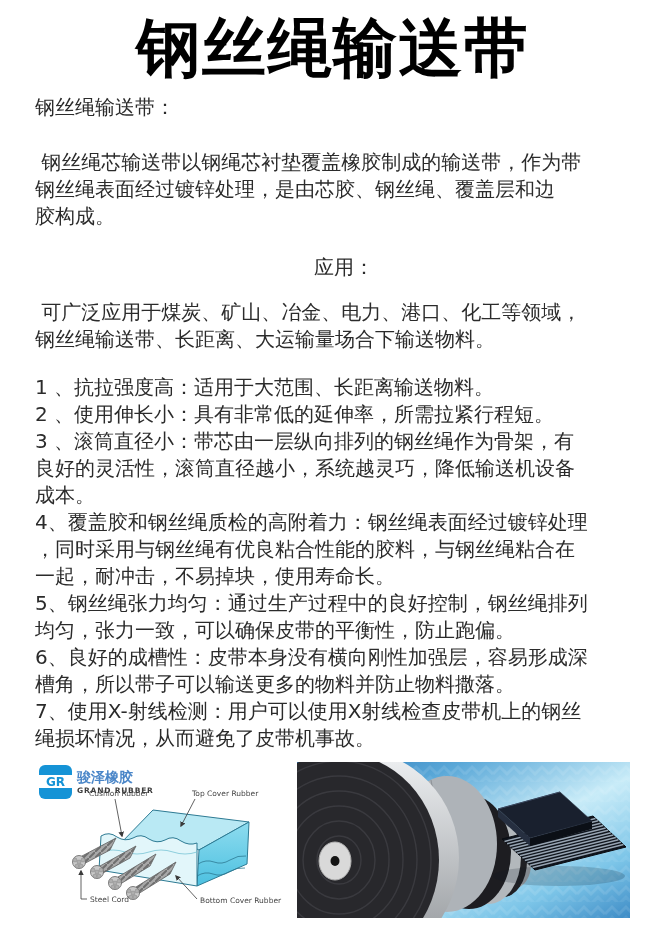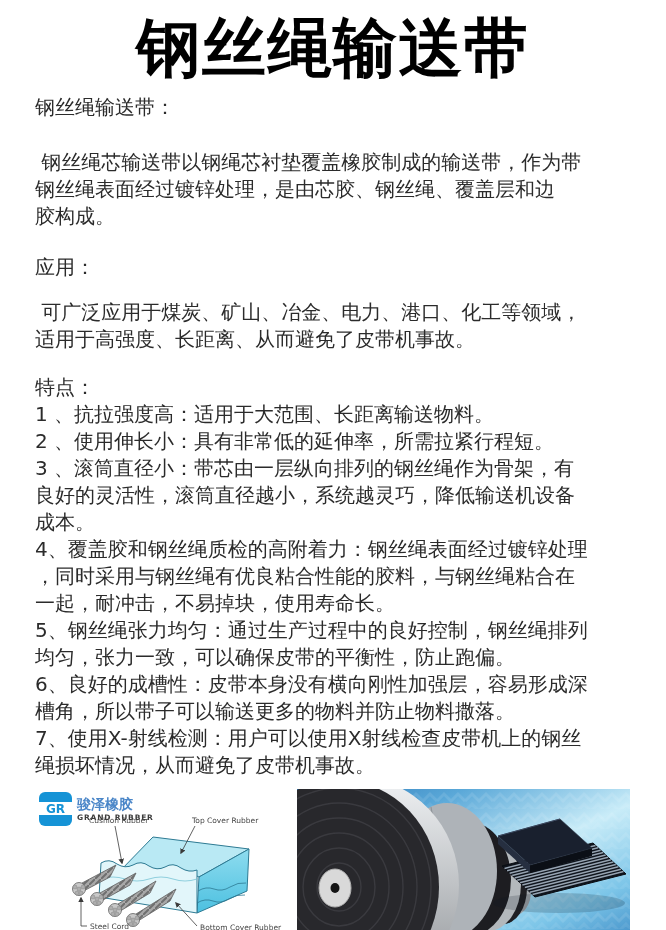--- a/index.html
+++ b/index.html
@@ -8,40 +8,39 @@
     font-family:"DejaVu Sans","Liberation Sans",sans-serif;color:#2b2b2b;
   }
   .page-title{
     margin:16px 0 0;font-size:64px;line-height:64px;font-weight:bold;
     color:#000;text-align:center;letter-spacing:1.5px;
   }
   .content{margin-top:14px;padding:0 13px 0 35px;font-size:20px;line-height:27px;}
   .content p{margin:0;white-space:pre-wrap;}
   .gap-a{margin-bottom:28px !important;}
   .gap-b{margin-bottom:24px !important;}
-  .gap-c{margin-bottom:18px !important;}
+  .gap-c{margin-bottom:18px !important;text-align:center;}
   .gap-d{margin-bottom:21px !important;}
   .figures{display:flex;align-items:flex-start;gap:6px;margin:10px 0 0 35px;}
   .fig{display:block;}
   svg text{font-family:"DejaVu Sans","Liberation Sans",sans-serif;}
 </style>
 </head>
 <body>
 
 <h1 class="page-title">钢丝绳输送带</h1>
 
 <div class="content">
   <p class="gap-a">钢丝绳输送带：</p>
   <p class="gap-b"> 钢丝绳芯输送带以钢绳芯衬垫覆盖橡胶制成的输送带，作为带
 钢丝绳表面经过镀锌处理，是由芯胶、钢丝绳、覆盖层和边
 胶构成。</p>
   <p class="gap-c">应用：</p>
   <p class="gap-d"> 可广泛应用于煤炭、矿山、冶金、电力、港口、化工等领域，
-适用于高强度、长距离、从而避免了皮带机事故。</p>
-  <p>特点：</p>
+钢丝绳输送带、长距离、大运输量场合下输送物料。</p>
   <p>1 、抗拉强度高：适用于大范围、长距离输送物料。
 2 、使用伸长小：具有非常低的延伸率，所需拉紧行程短。
 3 、滚筒直径小：带芯由一层纵向排列的钢丝绳作为骨架，有
 良好的灵活性，滚筒直径越小，系统越灵巧，降低输送机设备
 成本。
 4、覆盖胶和钢丝绳质检的高附着力：钢丝绳表面经过镀锌处理
 ，同时采用与钢丝绳有优良粘合性能的胶料，与钢丝绳粘合在
 一起，耐冲击，不易掉块，使用寿命长。
 5、钢丝绳张力均匀：通过生产过程中的良好控制，钢丝绳排列
 均匀，张力一致，可以确保皮带的平衡性，防止跑偏。

